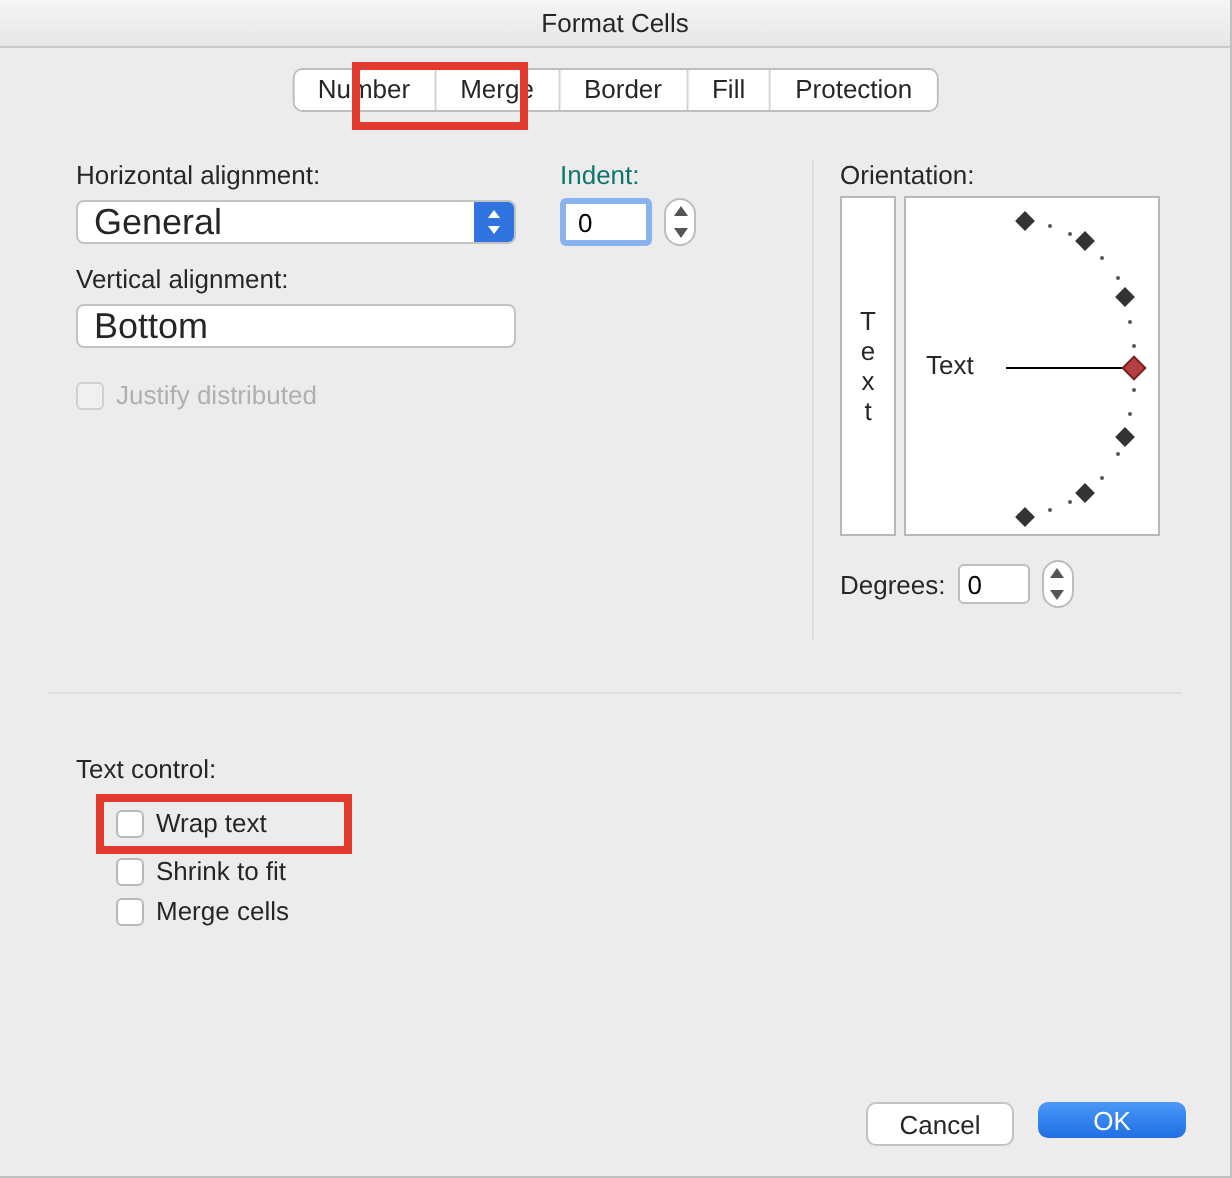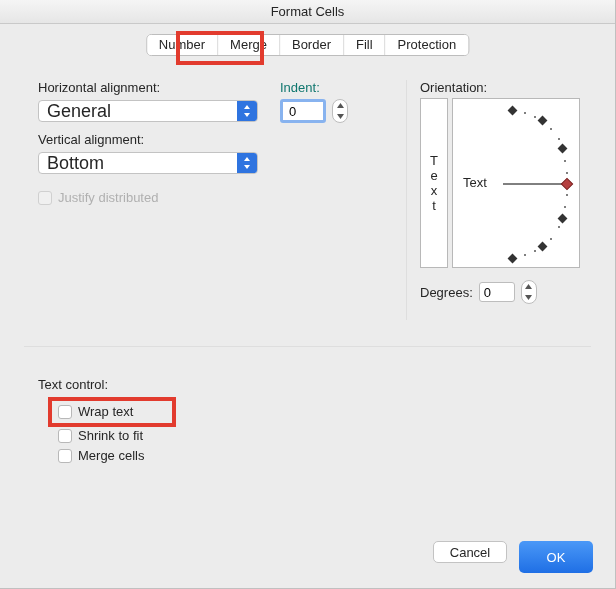--- a/index.html
+++ b/index.html
@@ -39,21 +39,21 @@
   .deg-input { width: 36px; height: 20px; border: 1px solid #bdbdbd; border-radius: 3px; background:#fff; padding: 0 4px; font-size: 13px;}
 
   .text-control-label { position:absolute; top: 353px; left: 38px; }
   .highlight-wrap { position:absolute; top: 373px; left: 48px; width: 128px; height: 30px; border: 4px solid #e23b2e; pointer-events:none;}
   
   .divider-line { position:absolute; left: 24px; right: 24px; height:1px; background: #dedede; }
   .v-divider { position:absolute; top: 56px; height: 240px; width:1px; background: #dedede; }
 
   .buttons { position: absolute; right: 22px; bottom: 16px; display:flex; gap:12px;}
   .btn-std { width: 74px; height: 22px; border: 1px solid #c3c3c3; border-radius: 5px; background: #fff; font-size: 13px; display:flex; align-items:center; justify-content:center; }
-  .btn-primary { width: 74px; height: 32px; border: none; border-radius: 5px; background: linear-gradient(#4a98f7,#1f6fe5); color:#fff; font-size: 13px; display:flex; align-items:center; justify-content:center;}
+  .btn-primary { width: 74px; height: 18px; border: none; border-radius: 5px; background: linear-gradient(#4a98f7,#1f6fe5); color:#fff; font-size: 13px; display:flex; align-items:center; justify-content:center;}
 </style>
 </head>
 <body>
 
 <div class="titlebar">Format Cells</div>
 
 <div class="content">
 
   <div class="tabs">
     <div class="tab">Number</div>
@@ -85,21 +85,21 @@
         </svg>
       </div>
     <div>
         <svg viewBox="0 0 7 5">
           <path d="M3.5 5 L0 0 L7 0 Z" fill="#555"></path>
         </svg>
       </div>
   </div>
 
   <div class="section-label" style="top:108px; left:38px;">Vertical alignment:</div>
-  <div class="combo" style="top:128px; left:38px; width:220px;">
+  <div class="combo" style="top:128px; left:38px; width:220px;flex-direction:column;">
     <span class="val">Bottom</span>
     <div class="btn">
       <svg viewBox="0 0 10 14">
           <path d="M5 1 L8 5 L2 5 Z M5 13 L2 9 L8 9 Z" fill="#fff"></path>
         </svg>
     </div>
   </div>
 
   <div class="checkbox disabled" style="top:166px; left:38px;">
     <div class="box"></div>

